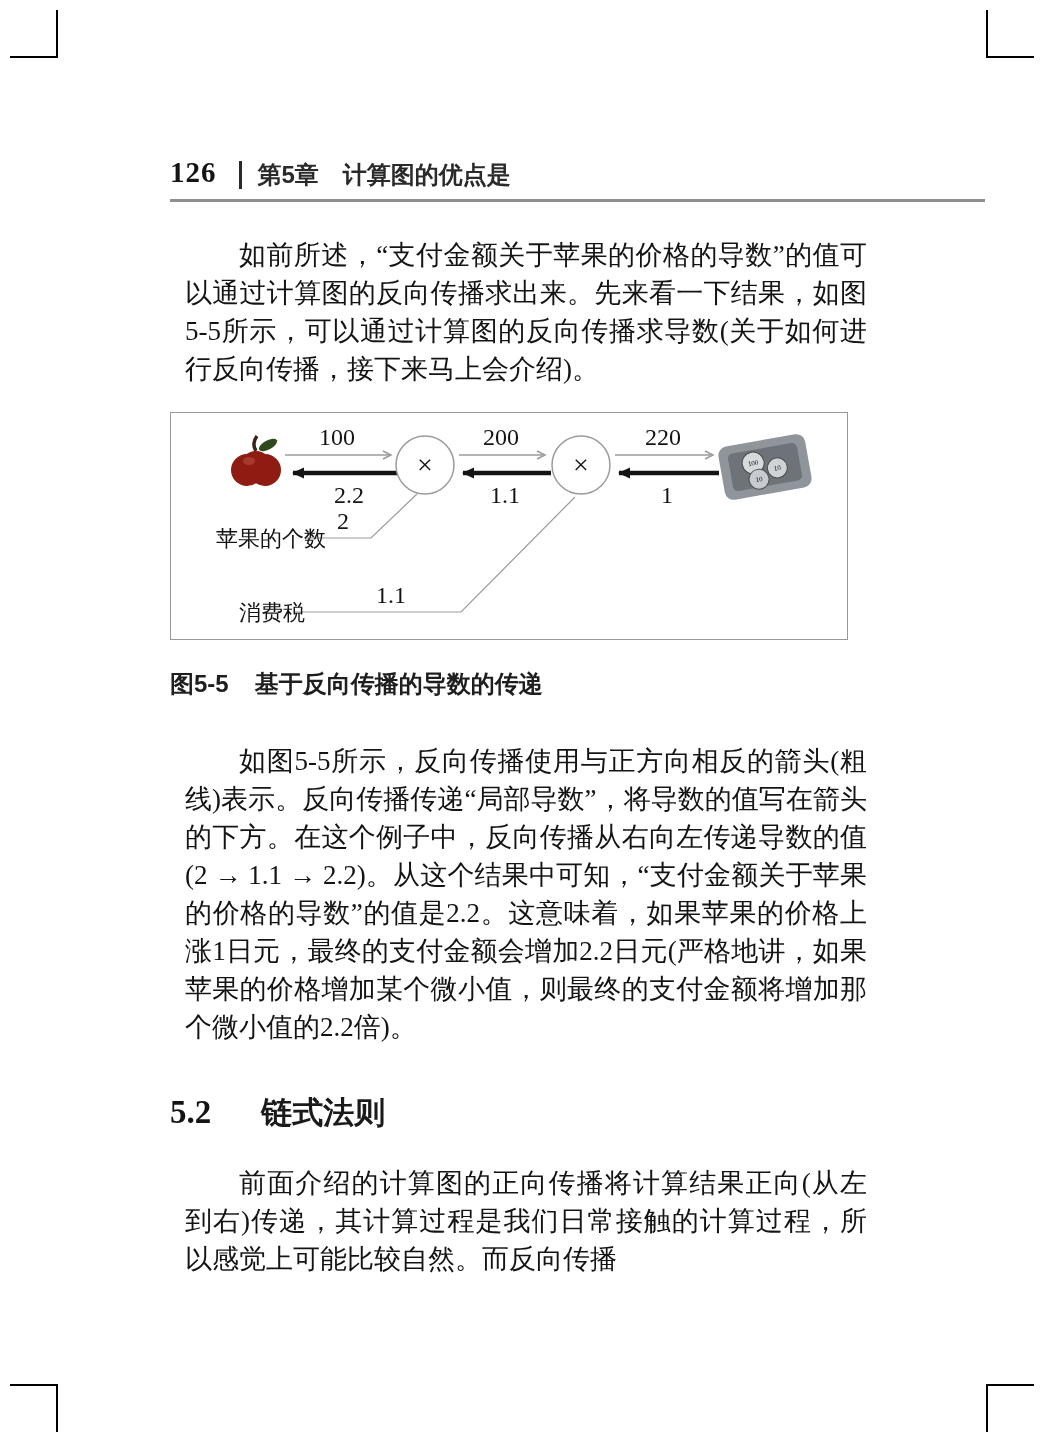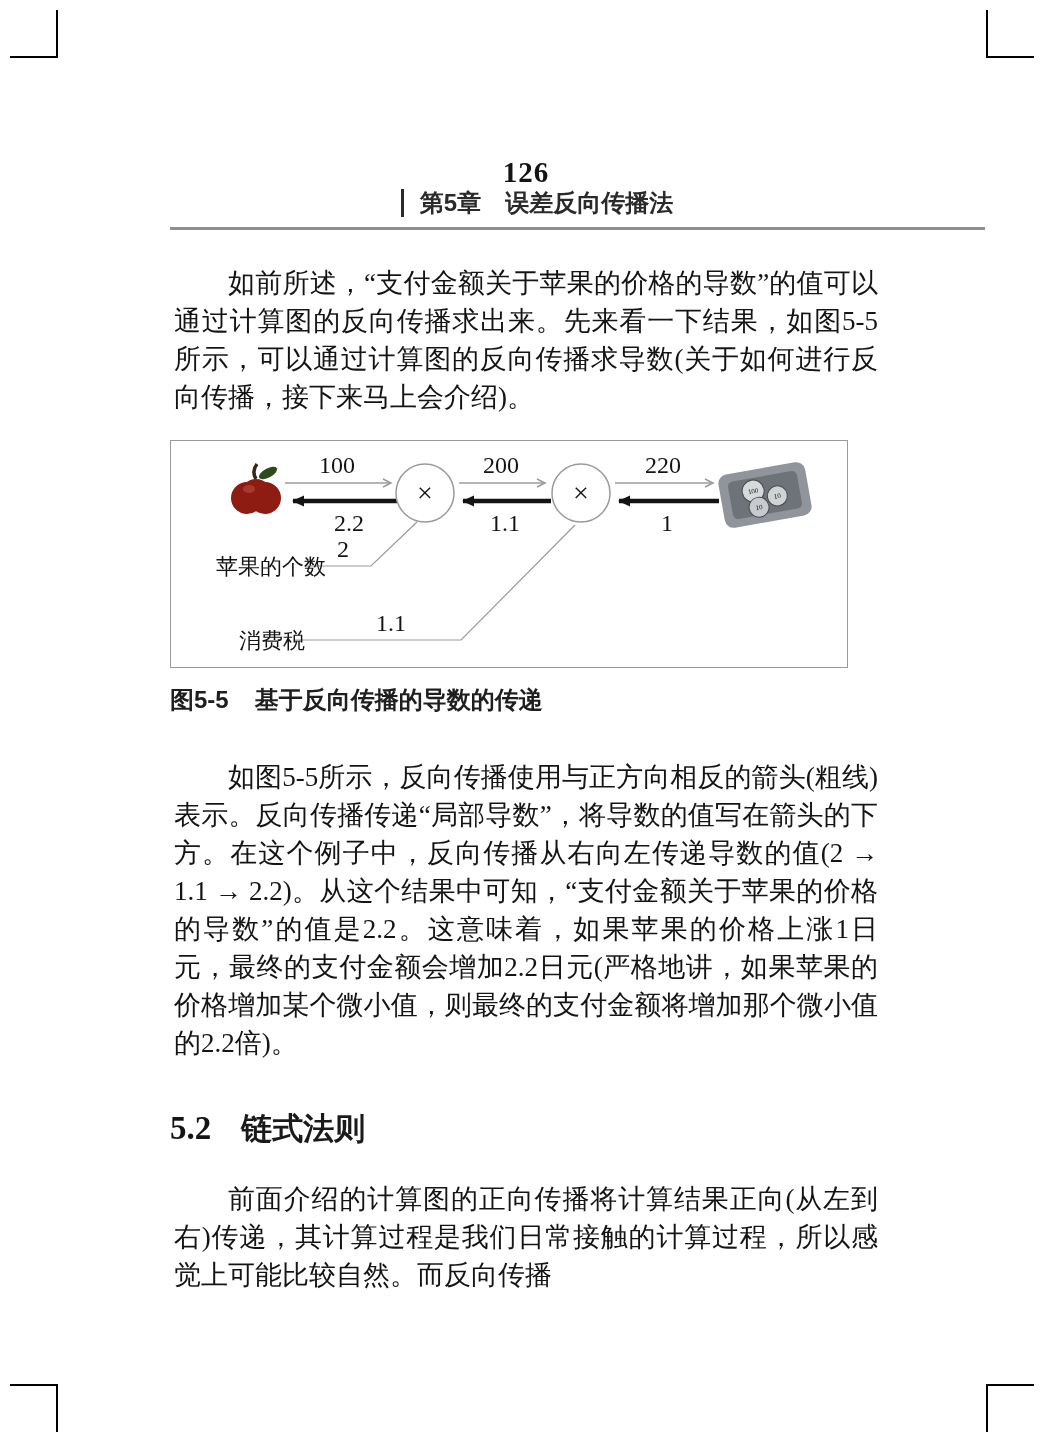--- a/index.html
+++ b/index.html
@@ -15,21 +15,21 @@
 
   
   .crop { position: absolute; width: 46px; height: 46px; }
   .crop.tl { left: 10px;  top: 10px;    border-right: 2px solid #000; border-bottom: 2px solid #000; }
   .crop.tr { right: 10px; top: 10px;    border-left: 2px solid #000;  border-bottom: 2px solid #000; }
   .crop.bl { left: 10px;  bottom: 8px;  border-right: 2px solid #000; border-top: 2px solid #000; }
   .crop.br { right: 10px; bottom: 8px;  border-left: 2px solid #000;  border-top: 2px solid #000; }
 
   .content { position: absolute; left: 170px; top: 156px; width: 712px; }
 
-  .header-row { display: flex; align-items: center; flex-direction: column; }
+  .header-row { display: flex; align-items: flex-end; }
   .pagenum {
     font-weight: bold;
     font-size: 29px;
     letter-spacing: 1px;
   }
   .chapter {
     font-family: "Liberation Sans", sans-serif;
     font-weight: bold;
     font-size: 24px;
     color: #2a2a2a;
@@ -42,51 +42,52 @@
     width: 815px;
     height: 3px;
     background: #8f8f8f;
     margin-top: 10px;
   }
 
   p.body-text {
     font-size: 27px;
     line-height: 38px;
     text-indent: 2em;
-    margin: 4px;
+    margin: 15px;
     text-align: justify;
   }
   p.first { margin-top: 34px; }
   p.after-caption { margin-top: 42px; }
   p.after-section { margin-top: 30px; }
 
   .figbox {
     margin-top: 24px;
     width: 676px;
     height: 226px;
     border: 1px solid #999;
     box-sizing: content-box;
     background: #ffffff;
   }
   .figbox svg { display: block; font-family: "Liberation Serif", serif; }
   .figbox text { fill: #141414; }
 
   .caption {
-    margin-top: 16px;
+    margin-top: 28px;
     font-family: "Liberation Sans", sans-serif;
     font-weight: bold;
     font-size: 24px;
     color: #1e1e1e;
   }
   .caption .cap-label { margin-right: 26px; }
 
   .section-heading {
     margin-top: 46px;
     display: flex;
     align-items: baseline;
+    gap: 20px;
   }
   .sec-num {
     font-family: "Liberation Serif", serif;
     font-weight: bold;
     font-size: 33px;
   }
   .sec-title {
     font-family: "Liberation Sans", sans-serif;
     font-weight: bold;
     font-size: 31px;
@@ -102,21 +103,21 @@
 
   <div class="crop tl"></div>
   <div class="crop tr"></div>
   <div class="crop bl"></div>
   <div class="crop br"></div>
 
   <div class="content">
 
     <div class="header-row">
       <span class="pagenum">126</span>
-      <span class="chapter">第5章　误差反向传播法</span>
+      <span class="chapter">第5章　计算图的优点是</span>
     </div>
     <div class="header-rule"></div>
 
     <p class="body-text first">如前所述，“支付金额关于苹果的价格的导数”的值可以通过计算图的反向传播求出来。先来看一下结果，如图5-5所示，可以通过计算图的反向传播求导数(关于如何进行反向传播，接下来马上会介绍)。</p>
 
     <div class="figbox">
       <svg viewBox="0 0 676 226" width="676" height="226">
         <defs>
           <marker id="fwd" markerWidth="14" markerHeight="12" refX="9" refY="5" orient="auto" markerUnits="userSpaceOnUse">
             <path d="M1,1 L9,5 L1,9" fill="none" stroke="#9b9b9b" stroke-width="1.5"></path>

